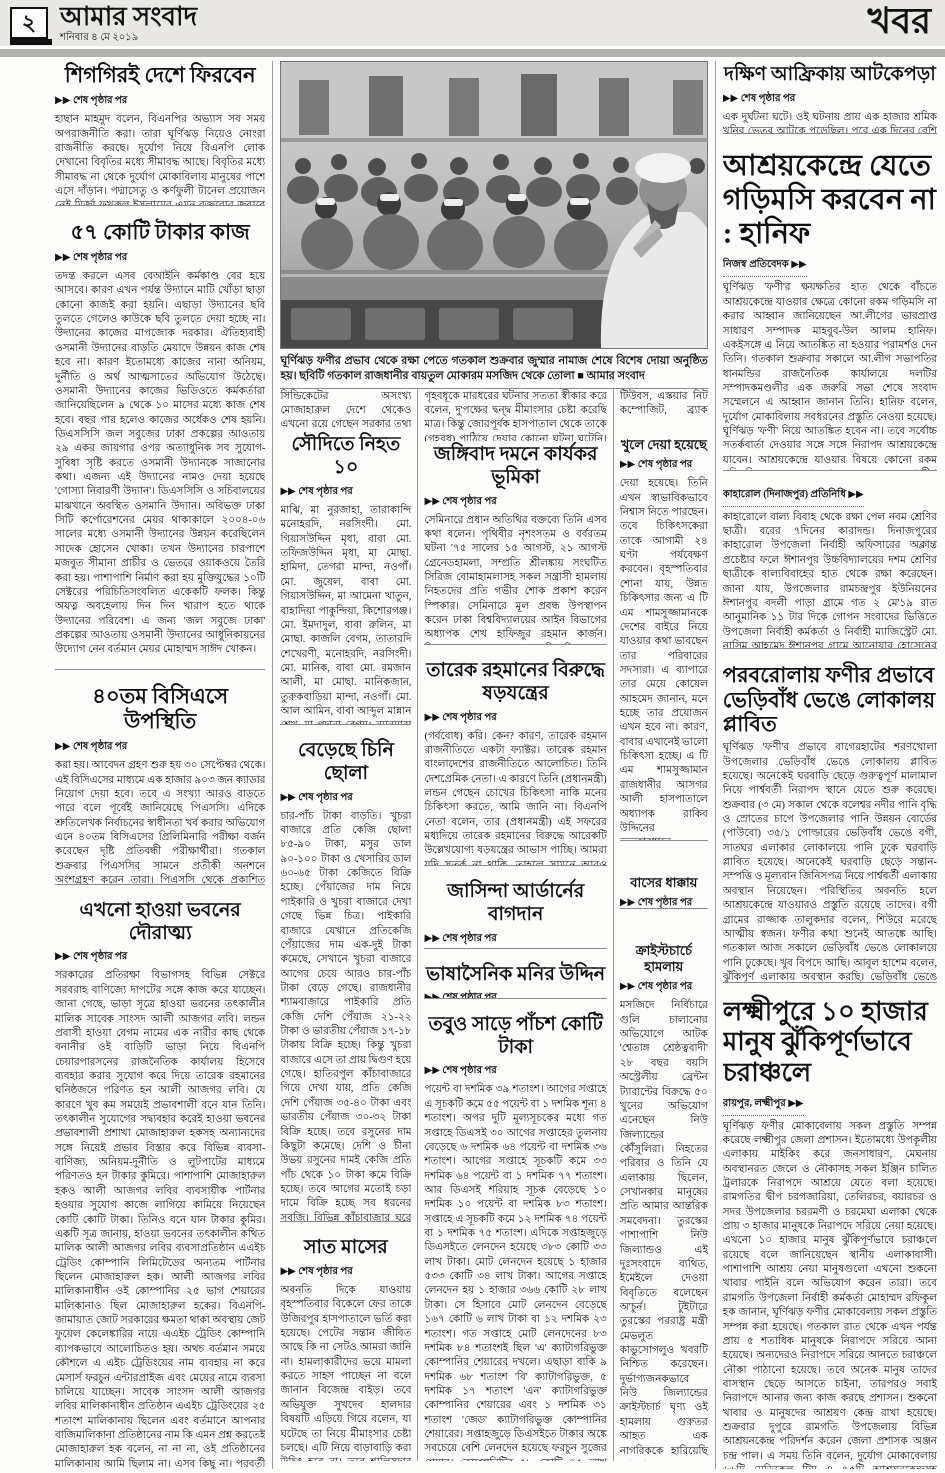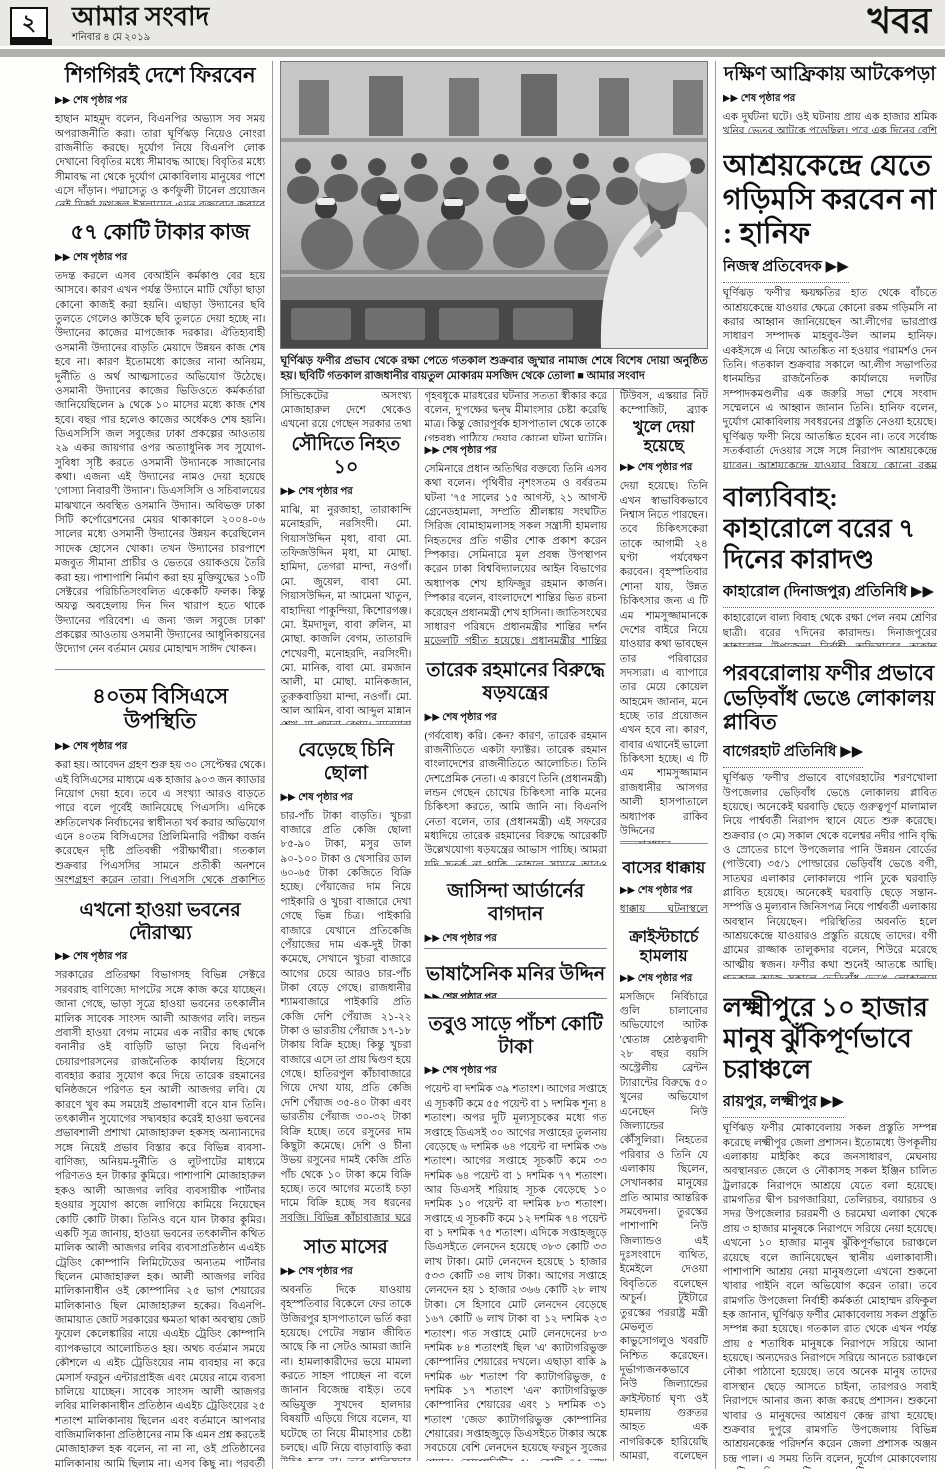--- a/index.html
+++ b/index.html
@@ -7,53 +7,53 @@
   .page { width:945px; height:1473px; background:#fdfdfc; color:#111; margin:0 auto;
           overflow:hidden; position:relative; }
   
   .masthead { height:46px; background:#e9e8e4; display:flex; align-items:center;
               padding:0 14px 0 10px; }
   .pageno-box { width:38px; height:32px; border:2px solid #111; background:#fff;
                 display:flex; align-items:center; justify-content:center;
                 font-size:22px; font-weight:bold; position:relative; }
   .pageno-box::after { content:""; position:absolute; left:-2px; bottom:-8px;
                 width:42px; height:6px; background:#111; }
-  .brand { margin-left:24px; line-height:1; }
+  .brand { margin-left:12px; line-height:1; }
   .brand-name { font-size:26px; font-weight:bold; letter-spacing:0; }
   .brand-date { font-size:10px; margin-top:2px; }
   .section-name { margin-left:auto; font-size:36px; font-weight:bold; }
   .grayrule { height:8px; background:#b2b1ae; margin-top:3px; }
   
   .main { display:flex; padding:4px 8px 0 8px; height:1412px; }
   .col { overflow:hidden; }
   .col-left  { width:230px; padding-right:7px; border-right:1px solid #9a9a9a;margin-left:47px; }
   .col-mid   { width:466px; padding:0 7px; border-right:1px solid #9a9a9a; }
   .col-right { width:233px; padding-left:7px; }
   
   .story { overflow:hidden; padding-bottom:4px; }
   .story + .story { border-top:1px solid #8a8a8a; padding-top:12px; }
   .hl { font-weight:bold; text-align:center; line-height:1.2; font-size:21px; padding:2px 0 3px; }
   .hl-left { font-weight:bold; text-align:left; line-height:1.18; padding:2px 0 3px; }
   .kicker { font-weight:bold; font-size:10px; padding:1px 0 3px; }
-  .byline { font-weight:bold; font-size:15px; padding:1px 0 3px;
+  .byline { font-weight:bold; font-size:10px; padding:1px 0 3px;
             border-bottom:1px dotted #666; margin-bottom:3px; display:inline-block; }
   .bd { font-size:10.4px; line-height:1.38; text-align:justify; }
   .frag { font-size:10.4px; line-height:1.38; text-align:justify; overflow:hidden; }
   
   .photo-wrap { border:1px solid #777; height:288px; overflow:hidden; background:#bbb; }
   .photo-wrap svg { display:block; }
   .caption { font-size:11px; font-weight:bold; line-height:1.35; padding:4px 0 5px;
              border-bottom:1px solid #8a8a8a; text-align:justify; }
   .mid-cols { display:flex; height:1072px; overflow:hidden; }
   .mcol { overflow:hidden; }
   .mcol-a { width:150px; padding-right:6px; border-right:1px solid #9a9a9a; }
   .mcol-b { width:212px; padding:0 6px; border-right:1px solid #9a9a9a; }
   .mcol-c { width:102px; padding-left:6px; }
   .mcol .hl { font-size:19px; }
-  .mcol-c .hl { font-size:16px; }
+  .mcol-c .hl { font-size:13px;margin-top:20px; }
   
   .h170{height:170px}.h548{height:548px}.h252{height:252px}.hfill{flex:1 1 auto}
   .colflex { display:flex; flex-direction:column; height:100%; }
   .ha-intro{height:48px}.ha0{height:328px}.ha1{height:556px}
   .hb-intro{height:74px}.hb0{height:286px}.hb1{height:306px}.hb2{height:110px}.hb3{height:64px}
   .hc-intro{height:40px}.hc0{height:652px}.hc1{height:96px}
   .hr0{height:86px}.hr1{height:404px}.hr2{height:212px}.hr3{height:400px}
   .rc .hl { font-size:19px; }
   .hl-xl { font-size:29px; }
   .hl-lg { font-size:26px; }
@@ -206,20 +206,21 @@
           <article class="story hfill">
             <h2 class="hl">সাত মাসের</h2>
             <div class="kicker">▶▶ শেষ পৃষ্ঠার পর</div>
             <p class="bd">অবনতি দিকে যাওয়ায় বৃহস্পতিবার বিকেলে ফের তাকে উজিরপুর হাসপাতালে ভর্তি করা হয়েছে। পেটের সন্তান জীবিত আছে কি না সেটও আমরা জানি না। হামলাকারীদের ভয়ে মামলা করতে সাহস পাচ্ছেন না বলে জানান বিজেন্দ্র বাইড়। তবে অভিযুক্ত সুখদেব হালদার বিষয়টি এড়িয়ে গিয়ে বলেন, যা ঘটেছে তা নিয়ে মীমাংসার চেষ্টা চলছে। এটি নিয়ে বাড়াবাড়ি করা উচিৎ হবে না। তবে শালিসদার মিলন</p>
           </article>
         </div>
 
         <div class="mcol mcol-b colflex">
           <p class="frag hb-intro">গৃহবধূকে মারধরের ঘটনার সততা স্বীকার করে বলেন, দু'পক্ষের দ্বন্দ্ব মীমাংসার চেষ্টা করেছি মাত্র। কিন্তু জোরপূর্বক হাসপাতাল থেকে তাকে (গৃহবধূ) পাঠিয়ে দেয়ার কোনো ঘটনা ঘটেনি। উজিরপুর থানা পুলিশের এসি শিশির কুমার পাল জানান, এ ঘটনায় কেউ কোনো লিখিত অভিযোগ করেনি। তিনি এ ঘটনা জানতেন না। পুলিশ পাঠিয়ে খবর নেয়া হচ্ছে। এ ধরনের ঘটনা ঘটে থাকলে আইনগত সব ধরনের সহায়তা দেয়া হবে ওই গৃহবধূ ও তার পরিবারকে।</p>
           <article class="story hb0">
+            <h2 class="hl">জঙ্গিবাদ দমনে কার্যকর ভূমিকা</h2>
             <div class="kicker">▶▶ শেষ পৃষ্ঠার পর</div>
             <p class="bd">সেমিনারে প্রধান অতিথির বক্তব্যে তিনি এসব কথা বলেন। পৃথিবীর নৃশংসতম ও বর্বরতম ঘটনা '৭৫ সালের ১৫ আগস্ট, ২১ আগস্ট গ্রেনেডহামলা, সম্প্রতি শ্রীলঙ্কায় সংঘটিত সিরিজ বোমাহামলাসহ সকল সন্ত্রাসী হামলায় নিহতদের প্রতি গভীর শোক প্রকাশ করেন স্পিকার। সেমিনারে মূল প্রবন্ধ উপস্থাপন করেন ঢাকা বিশ্ববিদ্যালয়ের আইন বিভাগের অধ্যাপক শেখ হাফিজুর রহমান কার্জন। স্পিকার বলেন, বাংলাদেশে শান্তির ভিত রচনা করেছেন প্রধানমন্ত্রী শেখ হাসিনা। জাতিসংঘের সাধারণ পরিষদে প্রধানমন্ত্রীর শান্তির দর্শন মডেলটি গৃহীত হয়েছে। প্রধানমন্ত্রীর শান্তির দর্শন মডেলটি যথাযথ বাস্তবায়নের মাধ্যমে বিশ্বে শান্তি প্রতিষ্ঠা সম্ভব বলে তিনি বলেন, সন্ত্রাস ও জঙ্গিবাদ দমনে প্রধানমন্ত্রী শেখ হাসিনার শান্তির মডেলটি কার্যকর ভূমিকা রাখছে। তিনি বলেন, সন্ত্রাস ও জঙ্গিবাদ দমনে আইনের শাসন সমুন্নত রাখতে শান্তির স্বার্থে জনগণের ক্ষমতায়ন ও উন্নয়নকে সমন্বয় করতে হবে। দেশ, ধর্ম, বর্ণ নাই উল্লেখ করে তিনি দেশের জনগণকে সচেতনতার সঙ্গে জঙ্গিবাদ দমনে সম্পৃক্ত হতে আহ্বান জানান। আওয়ামী লীগের গবেষণা উপ-কমিটির চেয়ারম্যান অধ্যাপক ড. লাইনুর রহমান খালের অনুষ্ঠানটির সঞ্চালনা করেন আওয়ামী লীগের তথ্য ও গবেষণা আ.ত. আফজাল হোসেন। অনুষ্ঠানে আলোচক হিসেবে আরও ছিলেন আ.লীগের ভারপ্রাপ্ত সাধারণ সম্পাদক মাহবুব-উল আলম, সভাপতিমণ্ডলীর সদস্য ও সাবেক কৃষিমন্ত্রী মতিয়া চৌধুরী, বিশিষ্ট ড. কাজী খলীকুজ্জমান আহমদ, নিরাপত্তা বিশ্লেষক মেজর (অব.) এ কে মোহাম্মদ আলী শিকদার, ঢাকা বিশ্ববিদ্যালয়ের ড. দেলোয়ার হোসেন, বিশিষ্ট ইসলামি চিন্তাবিদ মাওলানা ফরিদ উদ্দিন প্রমুখ।</p>
           </article>
           <article class="story hb1">
             <h2 class="hl">তারেক রহমানের বিরুদ্ধে ষড়যন্ত্রের</h2>
             <div class="kicker">▶▶ শেষ পৃষ্ঠার পর</div>
             <p class="bd">(গর্ববোধ) করি। কেন? কারণ, তারেক রহমান রাজনীতিতে একটা ফ্যাক্টর। তারেক রহমান বাংলাদেশের রাজনীতিতে আলোচিত। তিনি দেশপ্রেমিক নেতা। এ কারণে তিনি (প্রধানমন্ত্রী) লন্ডন গেছেন চোখের চিকিৎসা নাকি মনের চিকিৎসা করতে, আমি জানি না। বিএনপি নেতা বলেন, তার (প্রধানমন্ত্রী) এই সফরের মধ্যদিয়ে তারেক রহমানের বিরুদ্ধে আরেকটি উল্লেখযোগ্য ষড়যন্ত্রের আভাস পাচ্ছি। আমরা যদি সতর্ক না থাকি, তাহলে সামনে আরও ষড়যন্ত্র হবে। জনগণের নেতৃত্ব কে দেবে, তারেক রহমান জনগণের নেতা হিসেবে কাজ করাতে, নাকি অন্য কিছু এই বিএনপি নেতা বলেন, তারেক রহমানের বিরুদ্ধে ইউনাইটেড থাকতে হবে। তারা (জনগণ) ঐক্যবদ্ধ হয়ে কাজ করছে। জনগণের পাশে থাকবে। কারণ রাজনৈতিক বিবেচনা অনুযায়ী জনগণের রায়ে কারাগারে রয়েছেন খালেদা জিয়া। গয়েশ্বর রায় বলেন, ১৫ বছর পর বিচারক, তিনি এরকম কোনো রায় পেলেন। কিন্তু আমাদের শত্রুরা এরকম করছে, সভাপতিত্বে ও আরও বক্তব্য রাখেন যুগ্ম মহাসচিব খায়রুল কবির খোকন প্রমুখ। অনুষ্ঠানে নাগরিক দলের আহ্বায়ক কমিটির সদস্য কেএম রকিবুল ইসলাম রিপন।</p>
           </article>
           <article class="story hb2">
             <h2 class="hl">জাসিন্দা আর্ডার্নের বাগদান</h2>
@@ -265,27 +266,25 @@
         <h2 class="hl">দক্ষিণ আফ্রিকায় আটকেপড়া</h2>
         <div class="kicker">▶▶ শেষ পৃষ্ঠার পর</div>
         <p class="bd">এক দুর্ঘটনা ঘটে। ওই ঘটনায় প্রায় এক হাজার শ্রমিক খনির ভেতর আটকে পড়েছিল। পরে এক দিনের বেশি সময় খনির ভেতর আটকে থাকার পর তাদের উদ্ধার করা হয়। উল্লেখ্য, বিশ্বের সবচেয়ে বেশি প্লাটিনাম উৎপাদিত হয় দক্ষিণ আফ্রিকায়। সেখানকার খনিগুলো বিশ্বের সবচেয়ে গভীরতম।</p>
       </article>
       <article class="story hr1">
         <h2 class="hl-left hl-xl">আশ্রয়কেন্দ্রে যেতে গড়িমসি করবেন না : হানিফ</h2>
         <div><span class="byline">নিজস্ব প্রতিবেদক ▶▶</span></div>
         <p class="bd">ঘূর্ণিঝড় 'ফণী'র ক্ষয়ক্ষতির হাত থেকে বাঁচতে আশ্রয়কেন্দ্রে যাওয়ার ক্ষেত্রে কোনো রকম গড়িমসি না করার আহ্বান জানিয়েছেন আ.লীগের ভারপ্রাপ্ত সাধারণ সম্পাদক মাহবুব-উল আলম হানিফ। একইসঙ্গে এ নিয়ে আতঙ্কিত না হওয়ার পরামর্শও দেন তিনি। গতকাল শুক্রবার সকালে আ.লীগ সভাপতির ধানমন্ডির রাজনৈতিক কার্যালয়ে দলটির সম্পাদকমণ্ডলীর এক জরুরি সভা শেষে সংবাদ সম্মেলনে এ আহ্বান জানান তিনি। হানিফ বলেন, দুর্যোগ মোকাবিলায় সবধরনের প্রস্তুতি নেওয়া হয়েছে। ঘূর্ণিঝড় 'ফণী' নিয়ে আতঙ্কিত হবেন না। তবে সর্বোচ্চ সতর্কবার্তা দেওয়ার সঙ্গে সঙ্গে নিরাপদ আশ্রয়কেন্দ্রে যাবেন। আশ্রয়কেন্দ্রে যাওয়ার বিষয়ে কোনো রকম গড়িমসি করবেন না। গত ১০ বছরে আ.লীগ নেতৃত্বাধীন সরকার বিভিন্ন দুর্যোগ সফলতার সঙ্গে মোকাবিলার সক্ষমতা দেখিয়েছে বলেও উল্লেখ করেন তিনি। 'ফণী' মোকাবিলায় প্রশাসনের সঙ্গে আ.লীগ নেতা-কর্মীরা দুর্গতদের পাশে থাকবেন বলেও জানান তিনি। আ.লীগের পক্ষ থেকে একটি মনিটরিং সেল গঠন করা হয়েছে জানিয়ে হানিফ বলেন, প্রশাসন ও দলীয় নেতা-কর্মীদের সমন্বয় করে মনিটরিং করা হচ্ছে। লন্ডন সফররত প্রধানমন্ত্রী ও আ.লীগ সভাপতি শেখ হাসিনা ঘূর্ণিঝড় 'ফণী'র বিষয়ে সার্বক্ষণিক খোঁজ-খবর রাখছেন জানিয়ে তিনি বলেন, প্রধানমন্ত্রী প্রশাসনের পাশাপাশি দলের সঙ্গেও সার্বক্ষণিক যোগাযোগ রাখছেন এবং প্রয়োজনীয় দিক নির্দেশনা দিচ্ছেন। ঘূর্ণিঝড় 'ফণী'র ক্ষয়ক্ষতির হাত থেকে রক্ষা করতে আল্লাহর কাছে দেশবাসীকে দোয়া চাওয়ার আহ্বান জানান প্রধানমন্ত্রী, সে কথাও উল্লেখ করেন হানিফ। ঘূর্ণিঝড় 'ফণী'র সার্বিক বিষয়ে পর্যবেক্ষণে উচ্চপর্যায়ে আ.লীগের মনিটরিং কমিটি এবং চট্টগ্রাম, বরিশাল ও খুলনায় বিভাগীয় পর্যায়ে তিনটি বিভাগীয় কমিটি গঠন করা হয়েছে বলে তিনি জানান। দলীয়ভাবে মেডিকেল টিম ও ত্রাণ প্রস্তুত রাখা হয়েছে বলেও জানান তিনি। পরে আ.লীগের প্রচার ও প্রকাশনা উপ-কমিটির বৈঠকের শুরুতে সাংবাদিকদের সঙ্গে আলাদাভাবে কথা বলেন তথ্যমন্ত্রী ও আ.লীগের প্রচার সম্পাদক ড. হাছান মাহমুদ। বিএনপির সমালোচনা করে তথ্যমন্ত্রী বলেন, তারা প্রতিটি ক্ষেত্রে নোংরা রাজনীতি করছে। সবকিছুতে নোংরা রাজনীতি করবেন না। বিএনপিকে উদ্দেশ্য করে তিনি আরও বলেন, শুধু বিবৃতিতে সীমাবদ্ধ না থেকে, লোক দেখানো কার্যক্রম না করে, জনগণের পাশে দাঁড়ান। জনগণের জন্য কাজ করুন। সরকারের প্রস্তুতি নিয়ে সমালোচনা করায় বিএনপিকে উদ্দেশ্য করে হাছান মাহমুদ বলেন, নিজেদের চেহারা আয়নায় দেখুন। ১৯৯১ সালের কথা একবার স্মরণ করুন।</p>
       </article>
       <article class="story hr2">
-        <h2 class="hl-left hl-lg">বাল্যবিবাহ: কাহারোলে বরের ৭ দিনের কারাদণ্ড</h2>
         <div><span class="byline">কাহারোল (দিনাজপুর) প্রতিনিধি ▶▶</span></div>
         <p class="bd">কাহারোলে বাল্য বিবাহ থেকে রক্ষা পেল নবম শ্রেণির ছাত্রী। বরের ৭দিনের কারাদন্ড। দিনাজপুরের কাহারোল উপজেলা নির্বাহী অফিসারের অক্লান্ত প্রচেষ্টার ফলে ঈশানপুর উচ্চবিদ্যালয়ের দশম শ্রেণির ছাত্রীকে বাল্যবিবাহের হাত থেকে রক্ষা করেছেন। জানা যায়, উপজেলার রামচন্দ্রপুর ইউনিয়নের ঈশানপুর বদলী পাড়া গ্রামে গত ২ মে'১৯ রাত আনুমানিক ১১ টার দিকে গোপন সংবাদের ভিত্তিতে উপজেলা নির্বাহী কর্মকর্তা ও নির্বাহী ম্যাজিস্ট্রেট মো. নাসিম আহমেদ ঈশানপুর গ্রামে আনোয়ার হোসেনের বাড়িতে বিবাহ অনুষ্ঠান চলাকালে এ সময় উপস্থিত হয়ে দশম শ্রেণির ছাত্রী (১৪) কে বাল্যবিবাহ থেকে রক্ষা করেন এবং ভ্রাম্যমাণ আদালত পরিচালনা করে দিনাজপুর সদর উপজেলার গোপালগঞ্জ গ্রামের মো. রাজ্জুর ছেলে মো. রুবেল ইসলাম (২২) কে বাল্যবিবাহ আইন ২০১৭ এর ৭ (১) ধারা মোতাবেক ৭ দিনের বিনাশ্রম কারাদণ্ড প্রদান করেছেন। এদিকে উপজেলা নির্বাহী কর্মকর্তা ও নির্বাহী ম্যাজিস্ট্রেটের উপস্থিতি টের পেয়ে বিয়ে বাড়ি থেকে অত্র ইউনিয়নের বিবাহ নিকাহ রেজিস্টার মো. মেসবাউল ইসলাম এবং ছেলের বাবা বিয়ে বাড়ি থেকে পালিয়ে যায়।</p>
       </article>
       <article class="story hr3">
         <h2 class="hl-left hl-md">পরবরোলায় ফণীর প্রভাবে ভেড়িবাঁধ ভেঙে লোকালয় প্লাবিত</h2>
-        <div><span class="byline">বাগেরহাট প্রতিনিধি ▶▶</span></div>
         <p class="bd">ঘূর্ণিঝড় 'ফণী'র প্রভাবে বাগেরহাটের শরণখোলা উপজেলার ভেড়িবাঁধ ভেঙে লোকালয় প্লাবিত হয়েছে। অনেকেই ঘরবাড়ি ছেড়ে গুরুত্বপূর্ণ মালামাল নিয়ে পার্শ্ববর্তী নিরাপদ স্থানে যেতে শুরু করেছে। শুক্রবার (৩ মে) সকাল থেকে বলেশ্বর নদীর পানি বৃদ্ধি ও স্রোতের চাপে উপজেলার পানি উন্নয়ন বোর্ডের (পাউবো) ৩৫/১ পোল্ডারের ভেড়িবাঁধ ভেঙে বগী, সাতঘর এলাকার লোকালয়ে পানি ঢুকে ঘরবাড়ি প্লাবিত হয়েছে। অনেকেই ঘরবাড়ি ছেড়ে সন্তান-সম্পত্তি ও মূল্যবান জিনিসপত্র নিয়ে পার্শ্ববর্তী এলাকায় অবস্থান নিয়েছেন। পরিস্থিতির অবনতি হলে আশ্রয়কেন্দ্রে যাওয়ারও প্রস্তুতি রয়েছে তাদের। বগী গ্রামের রাজ্জাক তালুকদার বলেন, শিউরে মরেছে আত্মীয় স্বজন। ফণীর কথা শুনেই আতঙ্কে আছি। গতকাল আজ সকালে ভেড়িবাঁধ ভেঙে লোকালয়ে পানি ঢুকেছে। খুব বিপদে আছি। আবুল হাশেম বলেন, ঝুঁকিপূর্ণ এলাকায় অবস্থান করছি। ভেড়িবাঁধ ভেঙে আমার বাড়িতে পানি ঢুকে পড়েছে। কি হবে জানি না। সন্তানদের আত্মীয় বাড়িতে পাঠিয়েছি। স্থানীয় ইউপি সদস্য রিয়াদুল হোসেন পঞ্চায়েত বলেন, আগে থেকেই ঝুঁকিপূর্ণ ভেড়িবাঁধ সকালে জোয়ারের পানির চাপে ভেঙে লোকালয়ে ঢুকে পড়েছে। বেশকিছু ঘরবাড়ি প্লাবিত হয়েছে। পানির চাপ বৃদ্ধি পেলে আরও কয়েকটি এলাকা প্লাবিত হওয়ার আশঙ্কা রয়েছে। ইতোমধ্যে ভেড়িবাঁধের আশপাশের মানুষগুলো ঘর ছেড়ে অন্যত্র অবস্থান নিতে শুরু করেছে। আমরা এর আগেও দাবি জানিয়েছিলাম মজবুত করে ভেড়িবাঁধ দেয়ার জন্য কর্তৃপক্ষের যামেয়ালিতে অসহায় মানুষদের ভোগান্তি হচ্ছে। সাউথখালি ইউনিয়ন পরিষদের ভারপ্রাপ্ত চেয়ারম্যান খলিলুর রহমান বলেন, বাগেরহাট পানি উন্নয়ন বোর্ডের নির্বাহী প্রকৌশলী নাহিদুজ্জামান খান বলেন, ভেড়িবাঁধ ভাঙার খবর শুনেছি। আমরা খোঁজ নিচ্ছি। প্রকল্পের লোকদের সাথে যোগাযোগ করে চেষ্টা করছি দ্রুত মেরামত করার।</p>
       </article>
       <article class="story hfill">
         <h2 class="hl-left hl-lg">লক্ষ্মীপুরে ১০ হাজার মানুষ ঝুঁকিপূর্ণভাবে চরাঞ্চলে</h2>
         <div><span class="byline">রায়পুর, লক্ষ্মীপুর ▶▶</span></div>
         <p class="bd">ঘূর্ণিঝড় ফণীর মোকাবেলায় সকল প্রস্তুতি সম্পন্ন করেছে লক্ষ্মীপুর জেলা প্রশাসন। ইতোমধ্যে উপকূলীয় এলাকায় মাইকিং করে জনসাধারণ, মেঘনায় অবস্থানরত জেলে ও নৌকাসহ সকল ইঞ্জিন চালিত ট্রলারকে নিরাপদে আশ্রয়ে যেতে বলা হয়েছে। রামগতির দ্বীপ চরগজারিয়া, তেলিরচর, বয়ারচর ও সদর উপজেলার চররমণী ও চরমেঘা এলাকা থেকে প্রায় ৩ হাজার মানুষকে নিরাপদে সরিয়ে নেয়া হয়েছে। এখনো ১০ হাজার মানুষ ঝুঁকিপূর্ণভাবে চরাঞ্চলে রয়েছে বলে জানিয়েছেন স্থানীয় এলাকাবাসী। পাশাপাশি আশ্রয় নেয়া মানুষগুলো এখনো শুকনো খাবার পাইনি বলে অভিযোগ করেন তারা। তবে রামগতি উপজেলা নির্বাহী কর্মকর্তা মোহাম্মদ রফিকুল হক জানান, ঘূর্ণিঝড় ফণীর মোকাবেলায় সকল প্রস্তুতি সম্পন্ন করা হয়েছে। গতকাল রাত থেকে এখন পর্যন্ত প্রায় ৫ শতাধিক মানুষকে নিরাপদে সরিয়ে আনা হয়েছে। অন্যদেরও নিরাপদে সরিয়ে আনতে চরাঞ্চলে নৌকা পাঠানো হয়েছে। তবে অনেক মানুষ তাদের বাসস্থান ছেড়ে আসতে চাইনা, তারপরও সবাই নিরাপদে আনার জন্য কাজ করছে প্রশাসন। শুকনো খাবার ও মানুষদের আশ্রয়ণ কেন্দ্র রাখা হয়েছে। শুক্রবার দুপুরে রামগতি উপজেলায় বিভিন্ন আশ্রয়নকেন্দ্র পরিদর্শন করেন জেলা প্রশাসক অঞ্জন চন্দ্র পাল। এ সময় তিনি বলেন, দুর্যোগ মোকাবেলায় ৬৬টি মেডিকেল টিম ও ৭৫টি আশ্রয়নকেন্দ্রসহ ২শতাধিক শিক্ষা প্রতিষ্ঠান প্রস্তুত রাখা হয়েছে। এ ছাড়া ৩৭৫টি মে.টন চাল, ২ হাজার ৫০০ বস্তা বিস্কুট ও নগদ ৮ লাখ টাকা বরাদ্দ দেয়া হয়েছে। পরবর্তী নির্দেশ না দেয়া পর্যন্ত সরকারি কর্মকর্তা ও কর্মচারীদের ছুটি বাতিল করা হয়। এ ছাড়া লক্ষ্মীপুর-ভোলা নৌ-রুটে সকল ধরনের নৌ-যান চলাচল বন্ধ ঘোষণা করা হয়।</p>
       </article>
     </div>
 
   </div>

